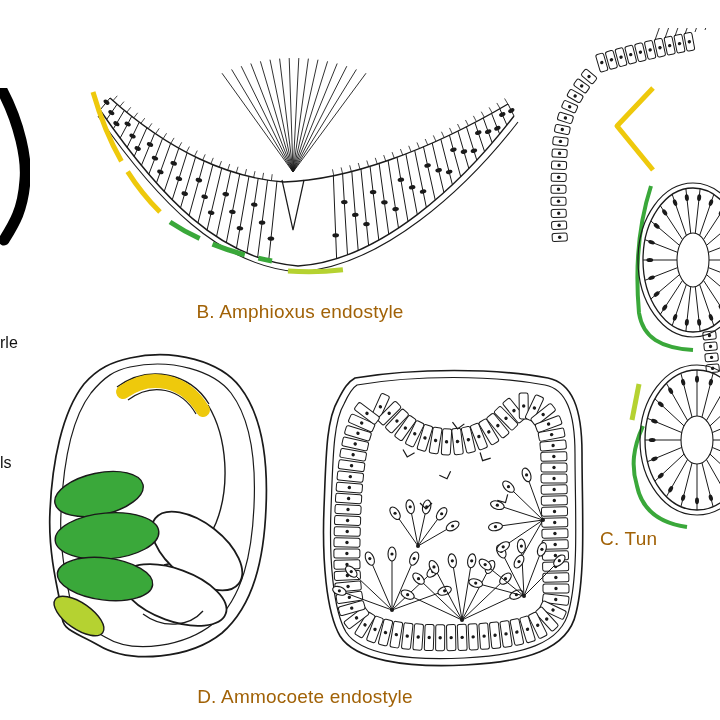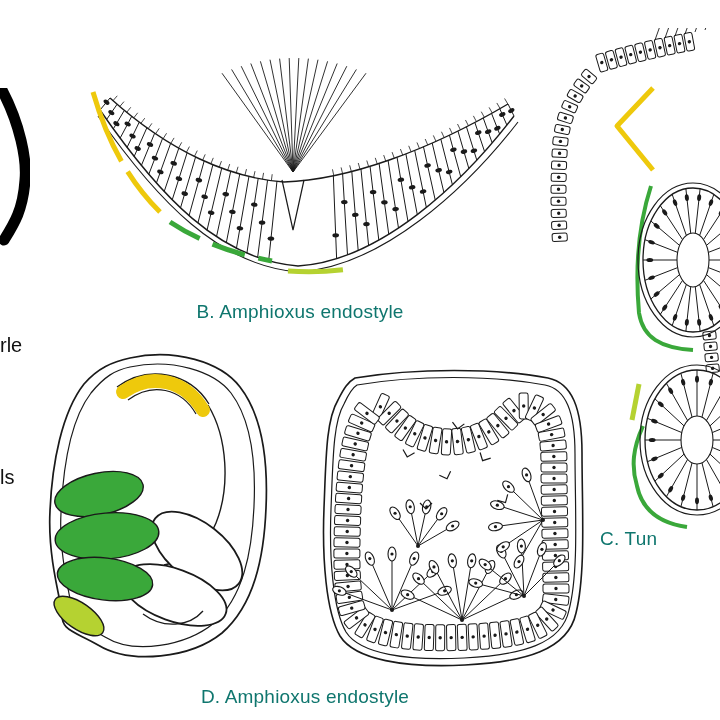--- a/index.html
+++ b/index.html
@@ -6,36 +6,36 @@
   body{
     width:720px;height:720px;overflow:hidden;position:relative;
     background:#ffffff;
     font-family:"Liberation Sans", sans-serif;
     color:#141414;
   }
   .abs{position:absolute;}
   .panel-label{
     font-size:19px;
     letter-spacing:.2px;
-    color:#0f766e;
+    color:#a16207;
     white-space:nowrap;
   }
   .centered{text-align:center;}
-  .fragment{font-size:20px;color:#111;}
+  .fragment{font-size:16px;color:#111;}
   svg{display:block;overflow:hidden;}
 </style>
 </head>
 <body>
 
 <svg id="svgEdge" class="abs" style="left:0;top:88px" width="30" height="160">
     <path d="M2,2 C20,36 27,72 25,92 C23,122 14,136 4,152" stroke="#000" stroke-width="11" fill="none" stroke-linecap="round"></path>
   </svg>
 
 <div class="abs fragment" style="left:0;top:334px">rle</div>
-<div class="abs fragment" style="left:0;top:466px">ls</div>
+<div class="abs fragment" style="left:0;top:454px">ls</div>
 
 <svg id="svgB" class="abs" style="left:80px;top:52px" width="440" height="255" viewBox="0 0 440 255">
     <path d="M30,46 C90,100 150,126 204,130 C268,128 350,98 428,52" fill="none" stroke="#1a1a1a" stroke-width="1.4"></path>
     <path d="M20,58 C80,145 140,208 218,214 C300,209 382,132 434,64" fill="none" stroke="#1a1a1a" stroke-width="1.4"></path>
     <path d="M18,64 C78,150 140,214 218,220 C302,215 386,137 438,70" fill="none" stroke="#1a1a1a" stroke-width="1.1"></path>
     <path d="M30,46 C90,100 150,126 204,130 C268,128 350,98 428,52" fill="none" stroke="none"></path>
     <path d="M20,58 C80,145 140,208 218,214 C300,209 382,132 434,64" fill="none" stroke="none"></path>
     <line x1="30" y1="46" x2="20" y2="58" stroke="#1a1a1a" stroke-width="1"></line>
     <ellipse cx="26.5" cy="50.2" rx="2.1" ry="3.3" transform="rotate(129.8055710922652 26.5 50.2)" fill="#1a1a1a"></ellipse>
     <line x1="37.112091064453125" y1="52.27030563354492" x2="26.60016632080078" y2="67.46953582763672" stroke="#1a1a1a" stroke-width="1"></line>
@@ -825,13 +825,13 @@
     <ellipse cx="152.64101615137753" cy="167.99999999999997" rx="4" ry="7" transform="rotate(419.99999999999994 152.64101615137753 167.99999999999997)" fill="#fff" stroke="#1a1a1a" stroke-width="1.1"></ellipse>
     <circle cx="152.64101615137753" cy="167.99999999999997" r="1.6" fill="#1a1a1a"></circle>
     <circle cx="118" cy="188" r="2" fill="#1a1a1a"></circle>
     <path d="M-6,-3 L0,3 L6,-3" fill="none" stroke="#1a1a1a" stroke-width="1.2" transform="translate(108,96) rotate(15)"></path>
     <path d="M-6,-3 L0,3 L6,-3" fill="none" stroke="#1a1a1a" stroke-width="1.2" transform="translate(146,118) rotate(-20)"></path>
     <path d="M-6,-3 L0,3 L6,-3" fill="none" stroke="#1a1a1a" stroke-width="1.2" transform="translate(184,100) rotate(28)"></path>
     <path d="M-6,-3 L0,3 L6,-3" fill="none" stroke="#1a1a1a" stroke-width="1.2" transform="translate(126,148) rotate(0)"></path>
     <path d="M-6,-3 L0,3 L6,-3" fill="none" stroke="#1a1a1a" stroke-width="1.2" transform="translate(204,142) rotate(-30)"></path>
     <path d="M-6,-3 L0,3 L6,-3" fill="none" stroke="#1a1a1a" stroke-width="1.2" transform="translate(158,68) rotate(8)"></path>
   </svg>
-<div class="abs panel-label centered" style="left:105px;top:686px;width:400px">D. Amphioxus endostyle</div>
+<div class="abs panel-label centered" style="left:105px;top:686px;width:400px">D. Ammocoete endostyle</div>
 
 </body></html>

